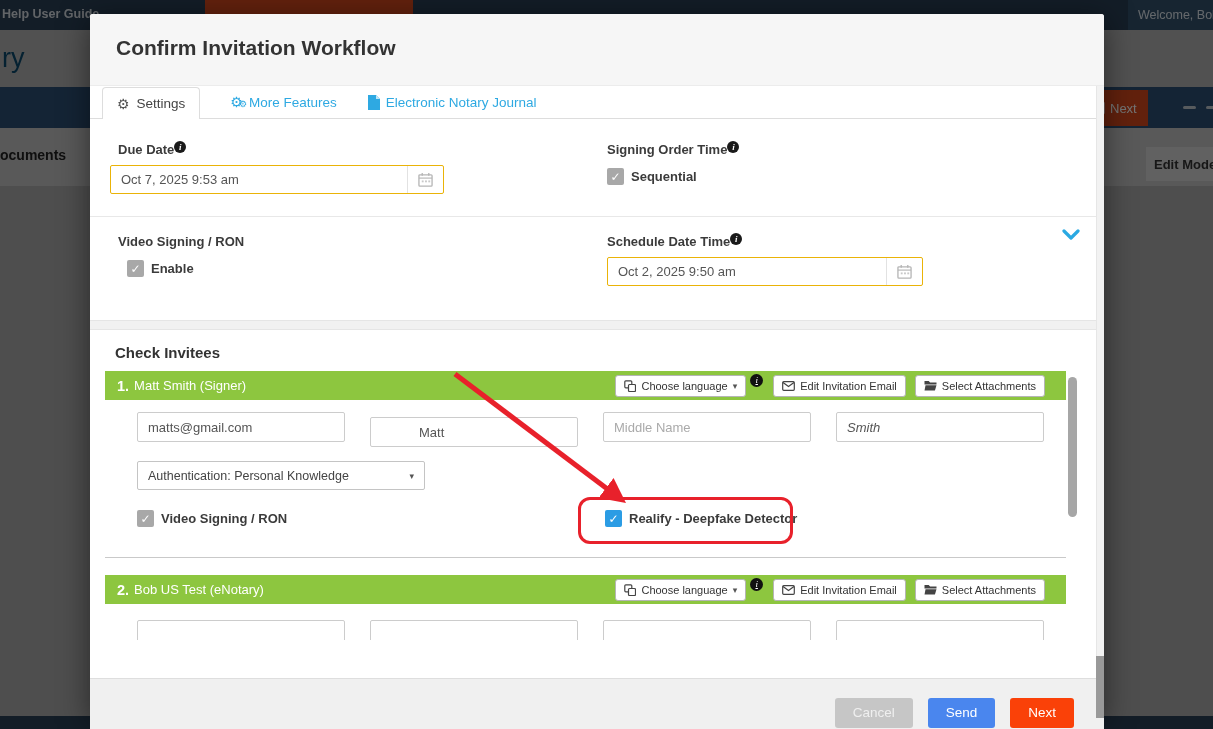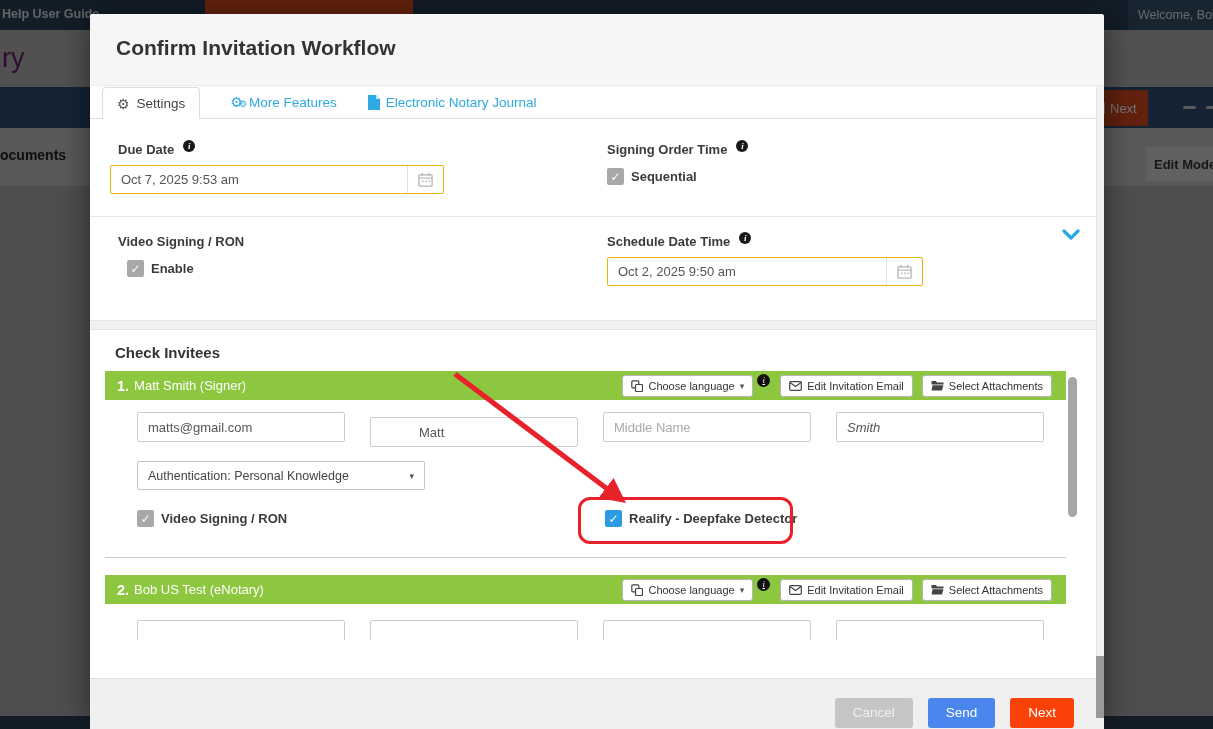--- a/index.html
+++ b/index.html
@@ -5,21 +5,21 @@
   * { box-sizing: border-box; margin: 0; padding: 0; }
   body { font-family: "Liberation Sans", sans-serif; }
   .screen { position: relative; width: 1213px; height: 729px; overflow: hidden; background: #adadad; }
 
   
   .bd-navbar { position:absolute; left:0; top:0; width:100%; height:30px; background:#2c4257; }
   .bd-help { position:absolute; left:2px; top:7px; font-size:12.5px; font-weight:bold; color:#d8dee5; white-space:nowrap; }
   .bd-topbtn { position:absolute; left:205px; top:0; width:208px; height:17px; background:#d94a1e; border-radius:0 0 4px 4px; }
   .bd-welcome { position:absolute; left:1128px; top:0; width:85px; height:30px; background:#33536e; color:#dfe7ee; font-size:12.5px; line-height:30px; padding-left:10px; white-space:nowrap; overflow:hidden; }
   .bd-headstrip { position:absolute; left:0; top:30px; width:100%; height:57px; background:#b4b4b4; }
-  .bd-ry { position:absolute; left:2px; top:43px; font-size:27px; color:#701a75; }
+  .bd-ry { position:absolute; left:2px; top:43px; font-size:27px; color:#0c4a6e; }
   .bd-bluebar { position:absolute; left:0; top:87px; width:100%; height:41px; background:#2e5175; }
   .bd-next { position:absolute; left:1085px; top:90px; width:63px; height:36px; background:#d94a1e; color:#fff; font-size:13px; display:flex; align-items:center; justify-content:flex-start; gap:5px; padding-left:8px; }
   .bd-dash { position:absolute; top:106px; height:3px; width:13px; background:#c2cad1; border-radius:2px; }
   .bd-pagestrip { position:absolute; left:0; top:128px; width:100%; height:58px; background:#c6c6c6; }
   .bd-docs { position:absolute; left:0; top:147px; font-size:14px; font-weight:bold; color:#222; }
   .bd-editmode { position:absolute; left:1146px; top:147px; width:80px; height:34px; background:#d8d8d8; display:flex; align-items:center; gap:6px; padding-left:8px; }
   .bd-editmode .lbl { font-size:13px; font-weight:bold; color:#333; white-space:nowrap; }
   .bd-bottom { position:absolute; left:0; top:716px; width:100%; height:13px; background:#2c4257; }
   .bd-overlay { position:absolute; inset:0; background:rgba(0,0,0,0.55); z-index:5; }
 
@@ -29,21 +29,21 @@
   .m-title { position:absolute; left:26px; top:22px; font-size:21px; font-weight:600; color:#333; }
 
   .m-tabs { position:absolute; left:0; top:72px; width:100%; height:33px; border-bottom:1px solid #ddd; background:#fff; display:flex; align-items:flex-end; padding-left:12px; }
   .tab-active { display:inline-flex; align-items:center; gap:7px; height:32px; padding:0 14px; border:1px solid #ddd; border-bottom:none; border-radius:4px 4px 0 0; background:#fff; color:#444; font-size:13.5px; margin-bottom:-1px; position:relative; z-index:2; }
   .tab-link { display:inline-flex; align-items:center; gap:6px; height:32px; color:#2ea9e2; font-size:13.5px; margin-left:30px; cursor:pointer; }
   .glyph { font-family:"DejaVu Sans", sans-serif; }
   .gear-dark { font-size:14px; color:#555; }
   .gears-blue { font-size:14px; color:#2ea9e2; letter-spacing:-4px; }
   .gears-blue .small { font-size:9px; }
 
-  .label { font-size:13px; font-weight:bold; color:#3b3b3b; display:inline-flex; align-items:center; gap:9px; }
+  .label { font-size:13px; font-weight:bold; color:#3b3b3b; display:inline-flex; align-items:flex-end; gap:0; }
   .info-dot { display:inline-block; width:12px; height:12px; background:#1a1a1a; color:#fff; border-radius:50%; font-size:9px; line-height:12px; text-align:center; font-style:italic; font-family:"Liberation Serif", serif; position:relative; top:-4px; }
 
   .input-group { display:flex; height:29px; border:1px solid #eab308; border-radius:2px; background:#fff; }
   .input-group input { flex:1; border:none; outline:none; font-size:13px; color:#555; padding:0 10px; font-family:"Liberation Sans",sans-serif; background:transparent; min-width:0; }
   .cal-addon { width:36px; border-left:1px solid #e2e2e2; display:flex; align-items:center; justify-content:center; }
 
   .secA-colA { position:absolute; left:20px; top:126px; width:334px; }
   .secA-colA .label { margin-left:8px; }
   .secA-colA .input-group { margin-top:7px; }
   .secA-colB { position:absolute; left:517px; top:126px; width:420px; }
@@ -59,21 +59,21 @@
   .secB-colB .input-group { margin-top:7px;justify-content:space-between; }
   .chevron-blue { position:absolute; right:24px; top:214px; }
   .grayband { position:absolute; left:0; top:306px; width:100%; height:10px; background:#f1f1f1; border-top:1px solid #e5e5e5; border-bottom:1px solid #e5e5e5; }
 
   .invitees-heading { position:absolute; left:25px; top:330px; font-size:15px; font-weight:bold; color:#333; }
   .inv-scroll { position:absolute; left:15px; top:356px; width:976px; height:270px; overflow:hidden; }
   .inv-card { position:absolute; left:0; width:961px; }
   .green-bar { position:relative; height:29px; background:#8dc63f; display:flex; align-items:center; padding:0 12px; color:#fff; }
   .green-bar .num { font-size:14.5px; font-weight:bold; margin-right:5px; }
   .green-bar .nm { font-size:13px; }
-  .bar-actions { position:absolute; right:14px; top:3px; display:flex; align-items:center;text-decoration:underline; }
+  .bar-actions { position:absolute; right:21px; top:3px; display:flex; align-items:center;text-decoration:underline; }
   .bar-btn { height:22px; background:#fff; border:1px solid #b5b5b5; border-radius:3px; display:inline-flex; align-items:center; gap:5px; padding:0 8px; font-size:11px; color:#333; cursor:pointer; white-space:nowrap; }
   .bar-info { width:13px; height:13px; background:#111; color:#fff; border-radius:50%; font-size:9px; line-height:13px; text-align:center; font-style:italic; font-family:"Liberation Serif",serif; margin:0 10px 10px 4px; }
   .caret { font-family:"DejaVu Sans",sans-serif; font-size:9px; color:#555; }
 
   .inv-input { position:absolute; height:30px; width:208px; border:1px solid #ccc; border-radius:2px; font-size:13px; color:#555; padding:0 10px; outline:none; font-family:"Liberation Sans",sans-serif; }
   .inv-input::placeholder { color:#aaa; }
   .auth-select { position:absolute; left:32px; top:90px; width:288px; height:29px; border:1px solid #c4c4c4; border-radius:2px; display:flex; align-items:center; justify-content:space-between; padding:0 10px; font-size:12.5px; color:#444; cursor:pointer; background:#fff; }
   .card-divider { position:absolute; left:0; top:187px; width:961px; border-top:1px solid #c9c9c9; }
 
   .inv-sb-thumb { position:absolute; left:963px; top:7px; width:9px; height:140px; background:#a6a6a6; border-radius:5px; }

